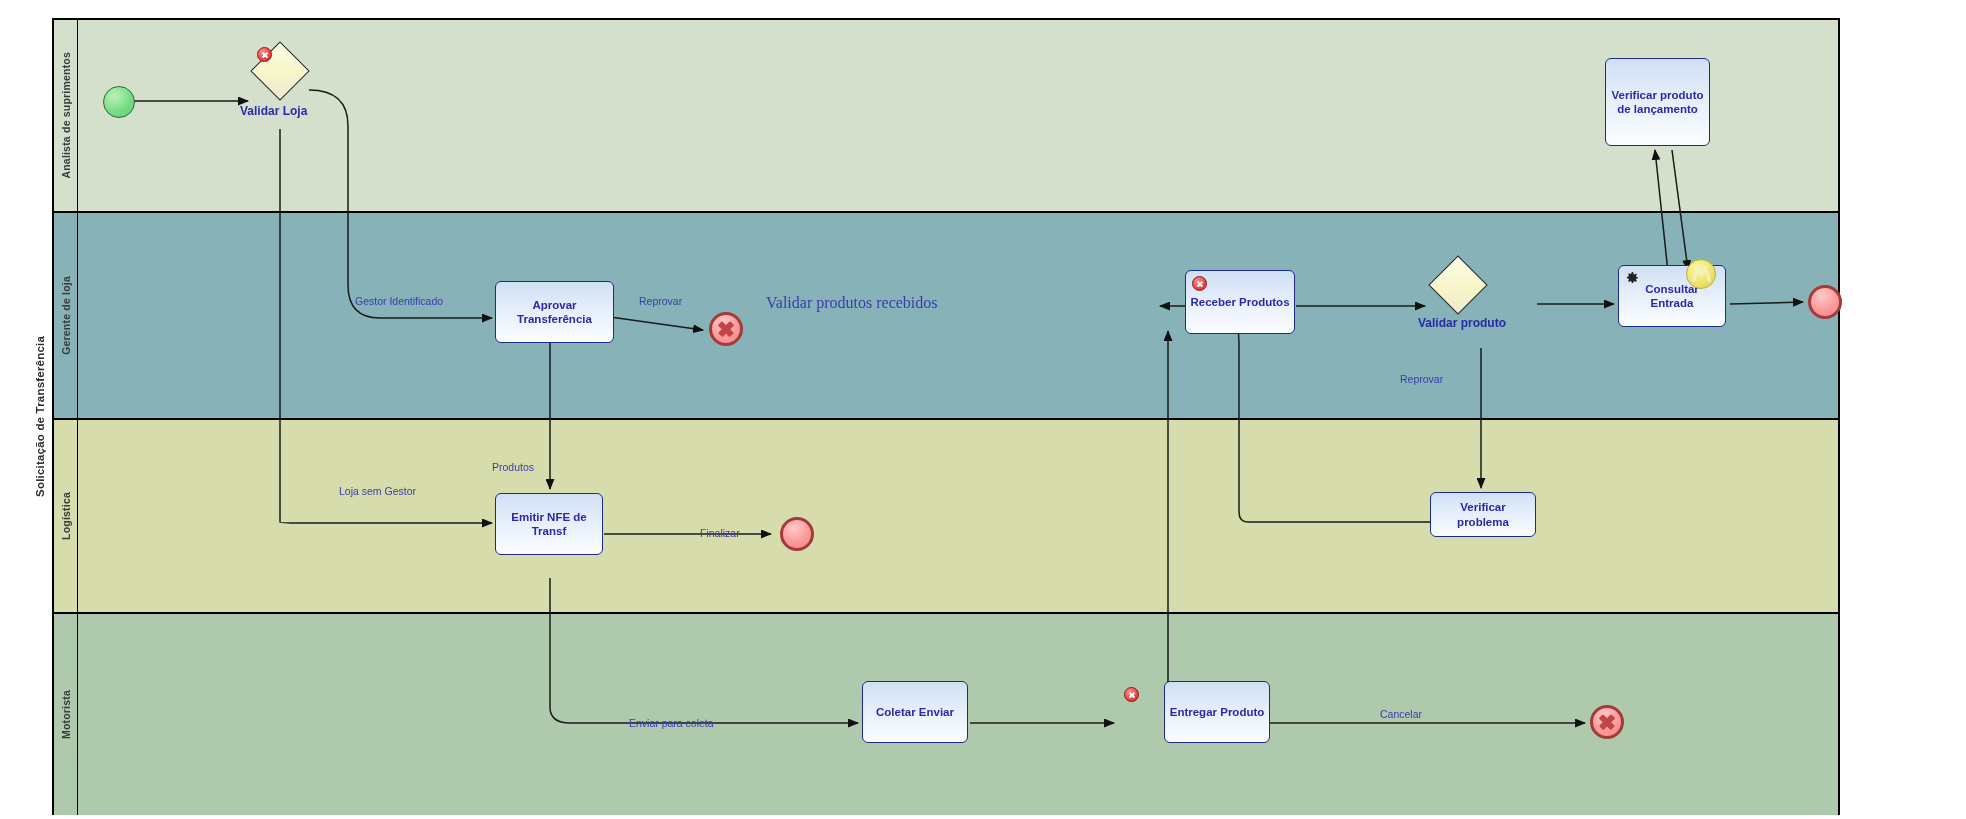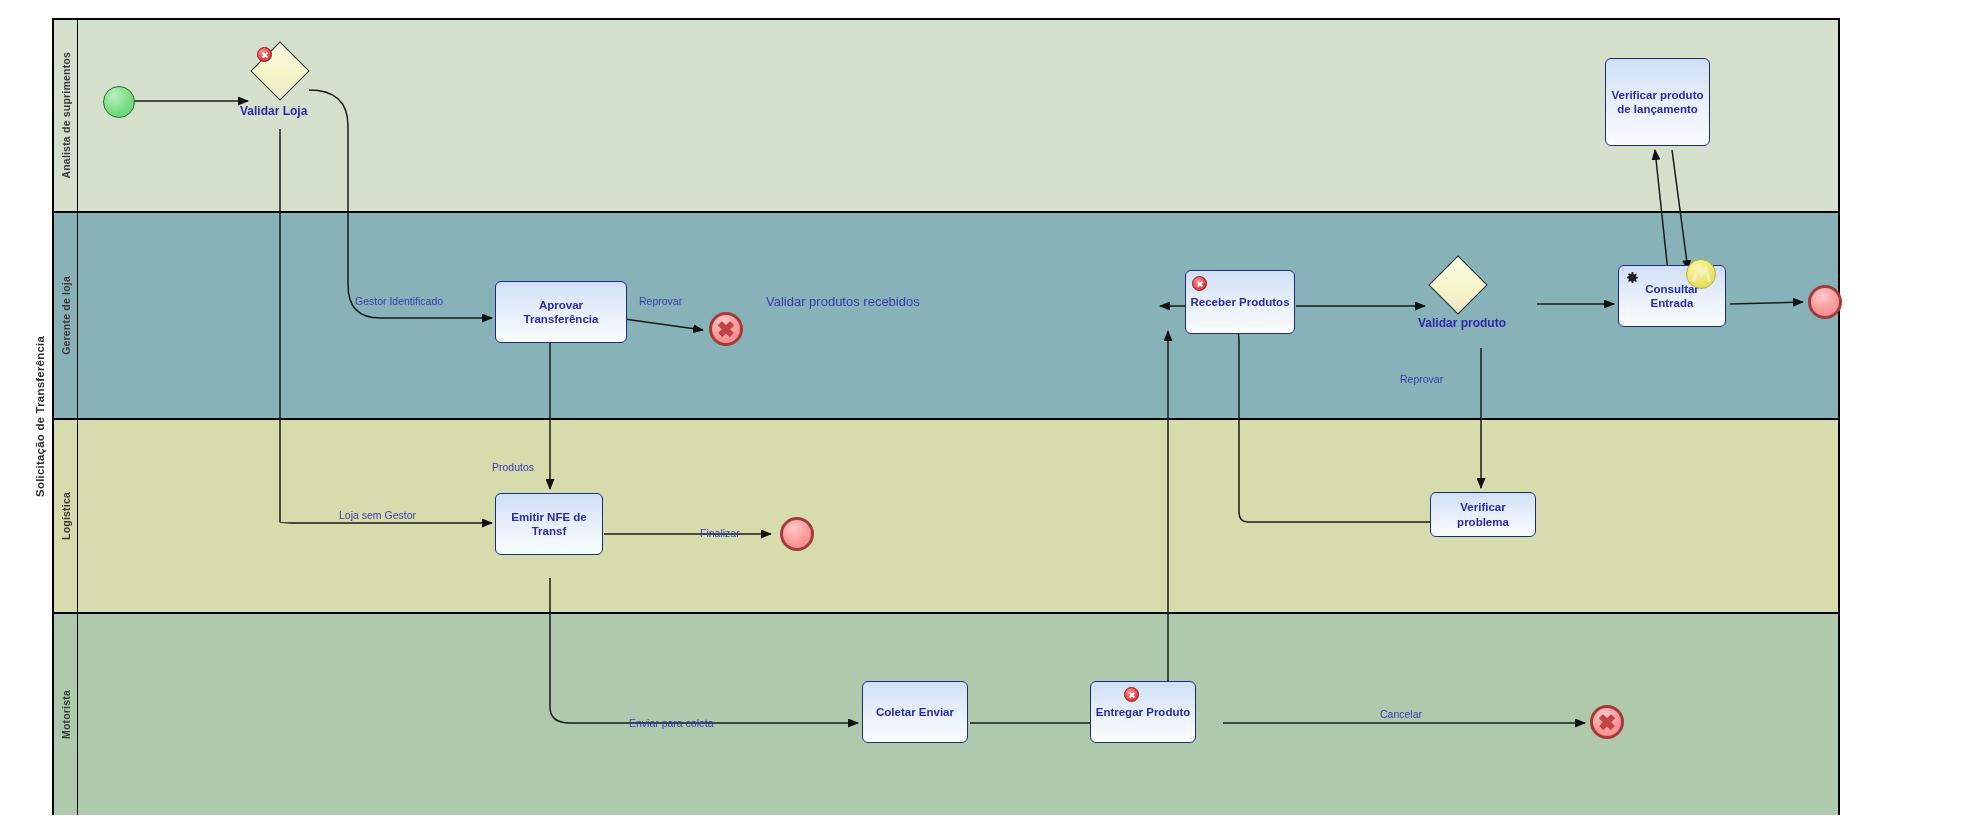--- a/index.html
+++ b/index.html
@@ -40,21 +40,21 @@
   .ev-end{border:3.4px solid #a33b3b;background:radial-gradient(circle at 40% 28%,#ffc9c9 0%,#fa9a9a 55%,#f58585 100%);}
   .ev-end-err{border:3.4px solid #a33b3b;background:radial-gradient(circle at 40% 28%,#ffc9c9 0%,#fa9a9a 55%,#f58585 100%);}
 
   
   .gateway{position:absolute;}
   .gateway .dia{width:100%;height:100%;background:linear-gradient(135deg,#fdfde8 0%,#f7f5c8 55%,#ecead0 100%);
      border:1.4px solid #2b2b2b;transform:rotate(45deg);box-sizing:border-box;}
 
   .lbl{position:absolute;font-size:12px;font-weight:bold;color:#2a2aa8;line-height:1.25;white-space:nowrap;}
   .flow-lbl{position:absolute;font-size:10.5px;color:#3b3bb0;white-space:nowrap;}
-  .ann-lbl{position:absolute;font-size:13px;color:#3b3bb0;white-space:nowrap;}
+  .ann-lbl{position:absolute;font-size:16px;color:#3b3bb0;white-space:nowrap;font-family:Liberation Serif, serif;}
 
   
   .err-badge{position:absolute;width:13px;height:13px;border-radius:50%;
     background:radial-gradient(circle at 35% 30%,#ff8d8d 0%,#e23b3b 70%,#b92020 100%);
     border:1px solid #8c1414;}
   .err-badge::before,.err-badge::after{content:"";position:absolute;left:50%;top:50%;width:7px;height:1.8px;background:#fff;}
   .err-badge::before{transform:translate(-50%,-50%) rotate(45deg);}
   .err-badge::after{transform:translate(-50%,-50%) rotate(-45deg);}
 
   
@@ -149,21 +149,21 @@
   <div class="event ev-start" style="left:103px;top:86px;width:32px;height:32px;"></div>
 
   <div class="gateway" style="left:259px;top:50px;width:42px;height:42px;">
     <div class="dia"></div>
   </div>
   <div class="err-badge" style="left:257px;top:47px;"></div>
   <div class="lbl" style="left:240px;top:104px;width:80px;">
     <span>Validar Loja</span>
   </div>
 
-  <div class="task" style="left:495px;top:281px;width:132px;height:62px;">
+  <div class="task" style="left:495px;top:281px;width:119px;height:62px;">
     <span>Aprovar Transferência</span>
   </div>
 
   <div class="event ev-end-err" style="left:709px;top:312px;width:34px;height:34px;">
     <div class="xmark"></div>
   </div>
   <div class="flow-lbl" style="left:639px;top:295px;">
     <span>Reprovar</span>
   </div>
 
@@ -207,42 +207,42 @@
   <div class="task" style="left:1605px;top:58px;width:105px;height:88px;">
     <span>Verificar produto de lançamento</span>
   </div>
 
   <div class="task" style="left:495px;top:493px;width:108px;height:62px;">
     <span>Emitir NFE de Transf</span>
   </div>
   <div class="flow-lbl" style="left:492px;top:461px;">
     <span>Produtos</span>
   </div>
-  <div class="flow-lbl" style="left:339px;top:509px;">
+  <div class="flow-lbl" style="left:339px;top:485px;">
     <span>Loja sem Gestor</span>
   </div>
   <div class="flow-lbl" style="left:700px;top:527px;">
     <span>Finalizar</span>
   </div>
   <div class="event ev-end" style="left:780px;top:517px;width:34px;height:34px;"></div>
 
   <div class="task" style="left:1430px;top:492px;width:106px;height:45px;">
     <span>Verificar problema</span>
   </div>
   <div class="flow-lbl" style="left:1400px;top:373px;">
     <span>Reprovar</span>
   </div>
 
   <div class="flow-lbl" style="left:629px;top:717px;">
     <span>Enviar para coleta</span>
   </div>
   <div class="task" style="left:862px;top:681px;width:106px;height:62px;">
     <span>Coletar Enviar</span>
   </div>
-  <div class="task" style="left:1090px;top:681px;width:106px;height:62px;">
+  <div class="task" style="left:1164px;top:681px;width:106px;height:62px;">
     <span>Entregar Produto</span>
   </div>
   <div class="err-badge" style="left:1124px;top:687px;"></div>
 
   <div class="flow-lbl" style="left:1380px;top:708px;">
     <span>Cancelar</span>
   </div>
   <div class="event ev-end-err" style="left:1590px;top:705px;width:34px;height:34px;">
     <div class="xmark"></div>
   </div>

